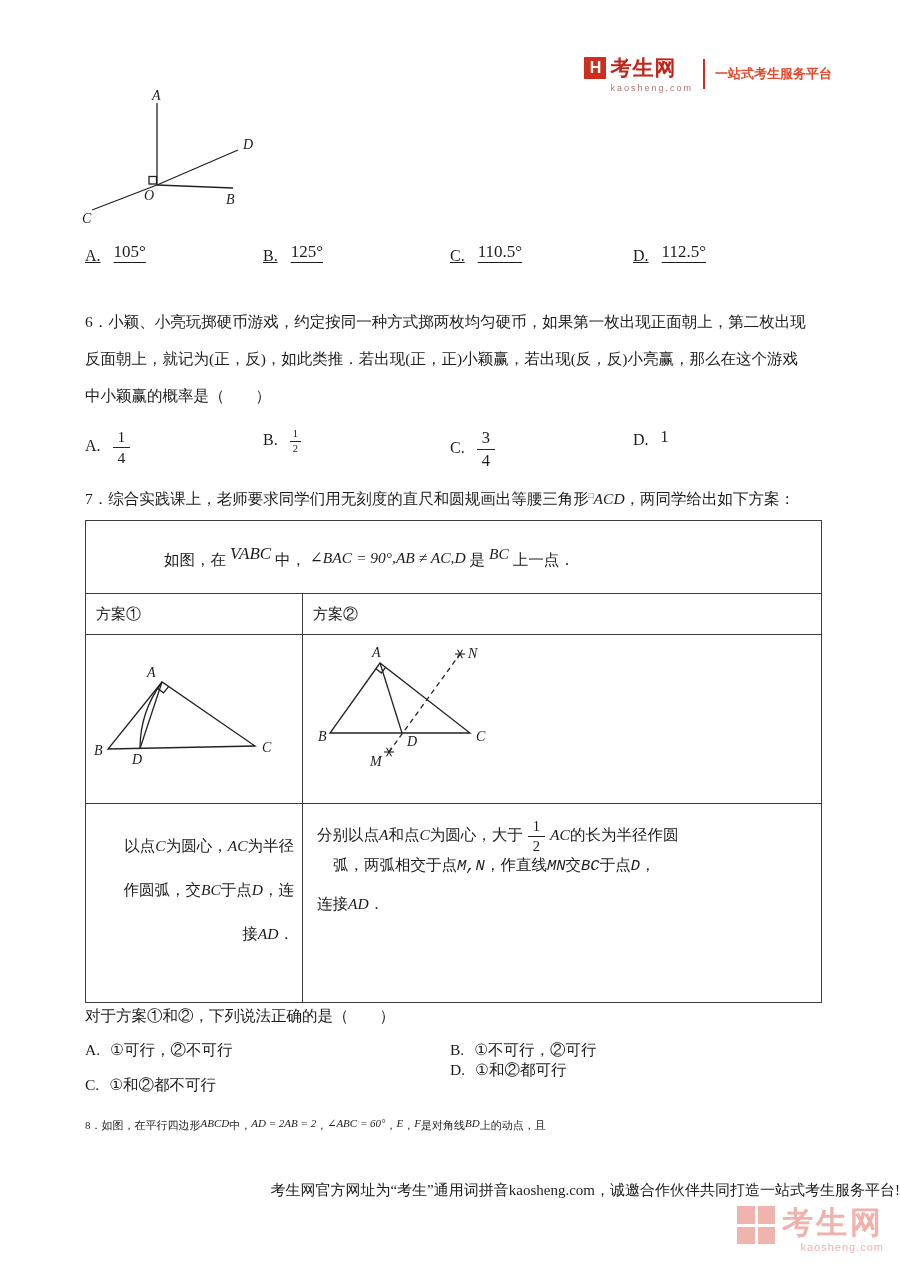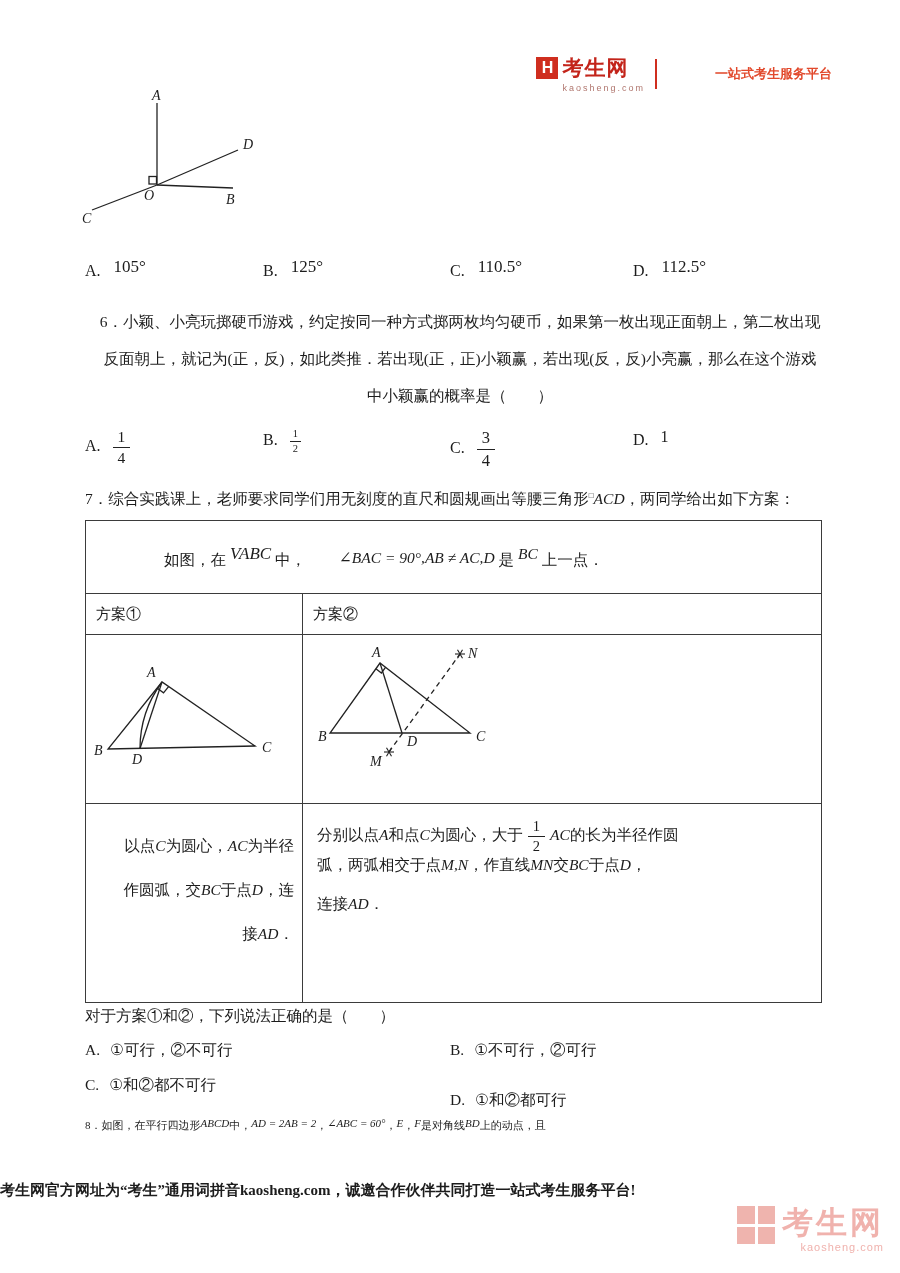--- a/index.html
+++ b/index.html
@@ -8,39 +8,39 @@
 
   
   .logo{position:absolute;top:54px;right:68px;display:flex;align-items:center;gap:10px;}
   .logo-left{display:flex;flex-direction:column;}
   .logo-top{display:flex;align-items:center;gap:4px;}
   .logo-icon{width:22px;height:22px;background:#cf2e1f;color:#fff;text-align:center;
              font-family:"Liberation Sans",sans-serif;font-weight:bold;font-size:16px;line-height:22px;}
   .logo-brand{font-family:"Liberation Sans",sans-serif;font-weight:bold;font-size:21px;color:#c3241a;letter-spacing:1px;}
   .logo-sub{font-family:"Liberation Sans",sans-serif;font-size:9px;color:#b0766e;letter-spacing:2px;margin-left:26px;margin-top:1px;}
   .logo-divider{width:2px;height:30px;background:#cf2e1f;}
-  .logo-tagline{font-family:"Liberation Sans",sans-serif;font-size:13px;font-weight:bold;color:#e2492c;margin-left:48px;}
+  .logo-tagline{font-family:"Liberation Sans",sans-serif;font-size:13px;font-weight:bold;color:#e2492c;}
 
   
   .fig1{position:absolute;left:80px;top:90px;}
   .figlabel text{font-family:"Liberation Serif",serif;font-style:italic;font-size:14px;fill:#1c1c1c;stroke:none;}
 
   
   .m{font-style:italic;}
   .r6{vertical-align:6px;}
-  .r3{vertical-align:2px;margin-left:29px;}
+  .r3{vertical-align:2px;}
   .sq{font-size:8px;vertical-align:6px;}
 
   
-  .q5opt{position:absolute;top:257px;font-size:16px;white-space:nowrap;}
+  .q5opt{position:absolute;top:242px;font-size:16px;white-space:nowrap;text-decoration:underline;}
   .q5opt .val{font-size:17px;margin-left:13px;vertical-align:4px;}
 
   
   .q6{position:absolute;left:85px;top:303px;width:750px;font-size:15.5px;line-height:37px;}
-  .q6 div{white-space:nowrap;text-align:center;}
+  .q6 div{white-space:nowrap;}
   .q6opt{position:absolute;top:428px;font-size:16px;white-space:nowrap;}
   .q6opt .frac{margin-left:12px;}
   .q6opt .dval{margin-left:12px;vertical-align:3px;}
 
   .frac{display:inline-block;text-align:center;vertical-align:middle;}
   .frac .fn{display:block;border-bottom:1.2px solid #222;padding:0 5px 1px;font-size:15.5px;line-height:18px;}
   .frac .fd{display:block;padding-top:1px;font-size:15.5px;line-height:18px;}
   .frac.small .fn,.frac.small .fd{font-size:10.5px;line-height:12px;padding-left:3px;padding-right:3px;}
   .frac.big .fn,.frac.big .fd{font-size:16.5px;line-height:20px;}
   .frac.mid{margin:0 5px;}
@@ -52,32 +52,32 @@
   .qtable td{border:1px solid #3b3b3b;}
   .t-header{height:70px;padding-left:78px;white-space:nowrap;vertical-align:middle;}
   .t-header .big{font-size:17px;}
   .plan-row td{height:38px;padding-left:10px;font-size:15px;}
   .fig-row td{height:163px;vertical-align:top;padding:0;}
   .desc-row td{height:198px;vertical-align:top;padding:0;}
   .desc1{padding:20px 8px 0 12px;line-height:44px;font-size:15.5px;text-align:right;}
   .desc1 div{white-space:nowrap;}
   .desc2{padding:10px 12px 0 14px;font-size:15.5px;}
   .desc2 .dl1{margin:4px 0 0;}
-  .desc2 .dl2{margin:0 0 18px;}
+  .desc2 .dl2{margin:0 16px 18px;font-family:Liberation Mono, monospace;}
 
   .q7q{position:absolute;left:85px;top:1006px;font-size:15.5px;}
   .qopt{position:absolute;font-size:15.5px;white-space:nowrap;}
   .qopt .lab{margin-right:10px;}
 
   
   .q8{position:absolute;left:85px;top:1117px;font-size:11px;width:770px;white-space:nowrap;}
   .q8 .m{vertical-align:2px;}
 
   
-  .footer{position:absolute;left:0;top:1181px;width:100%;text-align:left;font-size:15px;font-weight:bold;}
+  .footer{position:absolute;left:0;top:1181px;width:100%;text-align:right;font-size:15px;}
 
   
   .watermark{position:absolute;right:16px;top:1206px;display:flex;gap:7px;align-items:flex-start;}
   .wm-icon{width:38px;height:38px;display:grid;grid-template-columns:1fr 1fr;grid-template-rows:1fr 1fr;gap:3px;}
   .wm-icon span{background:#efb4ae;}
   .wm-text{display:flex;flex-direction:column;align-items:flex-end;}
   .wm-brand{font-family:"Liberation Sans",sans-serif;font-weight:bold;font-size:31px;line-height:33px;color:#f0b2ad;letter-spacing:3px;}
   .wm-domain{font-family:"Liberation Sans",sans-serif;font-size:11px;color:#f0b2ad;letter-spacing:1px;margin-top:2px;}
 </style>
 </head>
@@ -230,21 +230,21 @@
       </td>
     </tr>
   </tbody>
     </table>
 
   <div class="q7q">对于方案①和②，下列说法正确的是（　　）</div>
 
   <div class="qopt" style="left:85px;top:1040px"><span class="lab">A.</span><span>①可行，②不可行</span></div>
   <div class="qopt" style="left:450px;top:1040px"><span class="lab">B.</span><span>①不可行，②可行</span></div>
   <div class="qopt" style="left:85px;top:1075px"><span class="lab">C.</span><span>①和②都不可行</span></div>
-  <div class="qopt" style="left:450px;top:1090px"><span class="lab">D.</span><span>①和②都可行</span></div>
+  <div class="qopt" style="left:450px;top:1060px"><span class="lab">D.</span><span>①和②都可行</span></div>
 
   <div class="q8">
     <span>8．如图，在平行四边形</span><span class="m">ABCD</span><span>中，</span><span class="m">AD = 2AB = 2</span><span>，</span><span class="m">∠ABC = 60°</span><span>，</span><span class="m">E</span><span>，</span><span class="m">F</span><span>是对角线</span><span class="m">BD</span><span>上的动点，且</span>
   </div>
 
   <div class="footer">考生网官方网址为“考生”通用词拼音kaosheng.com，诚邀合作伙伴共同打造一站式考生服务平台!</div>
 
   <div class="watermark">
     <div class="wm-icon">
         <span></span>

